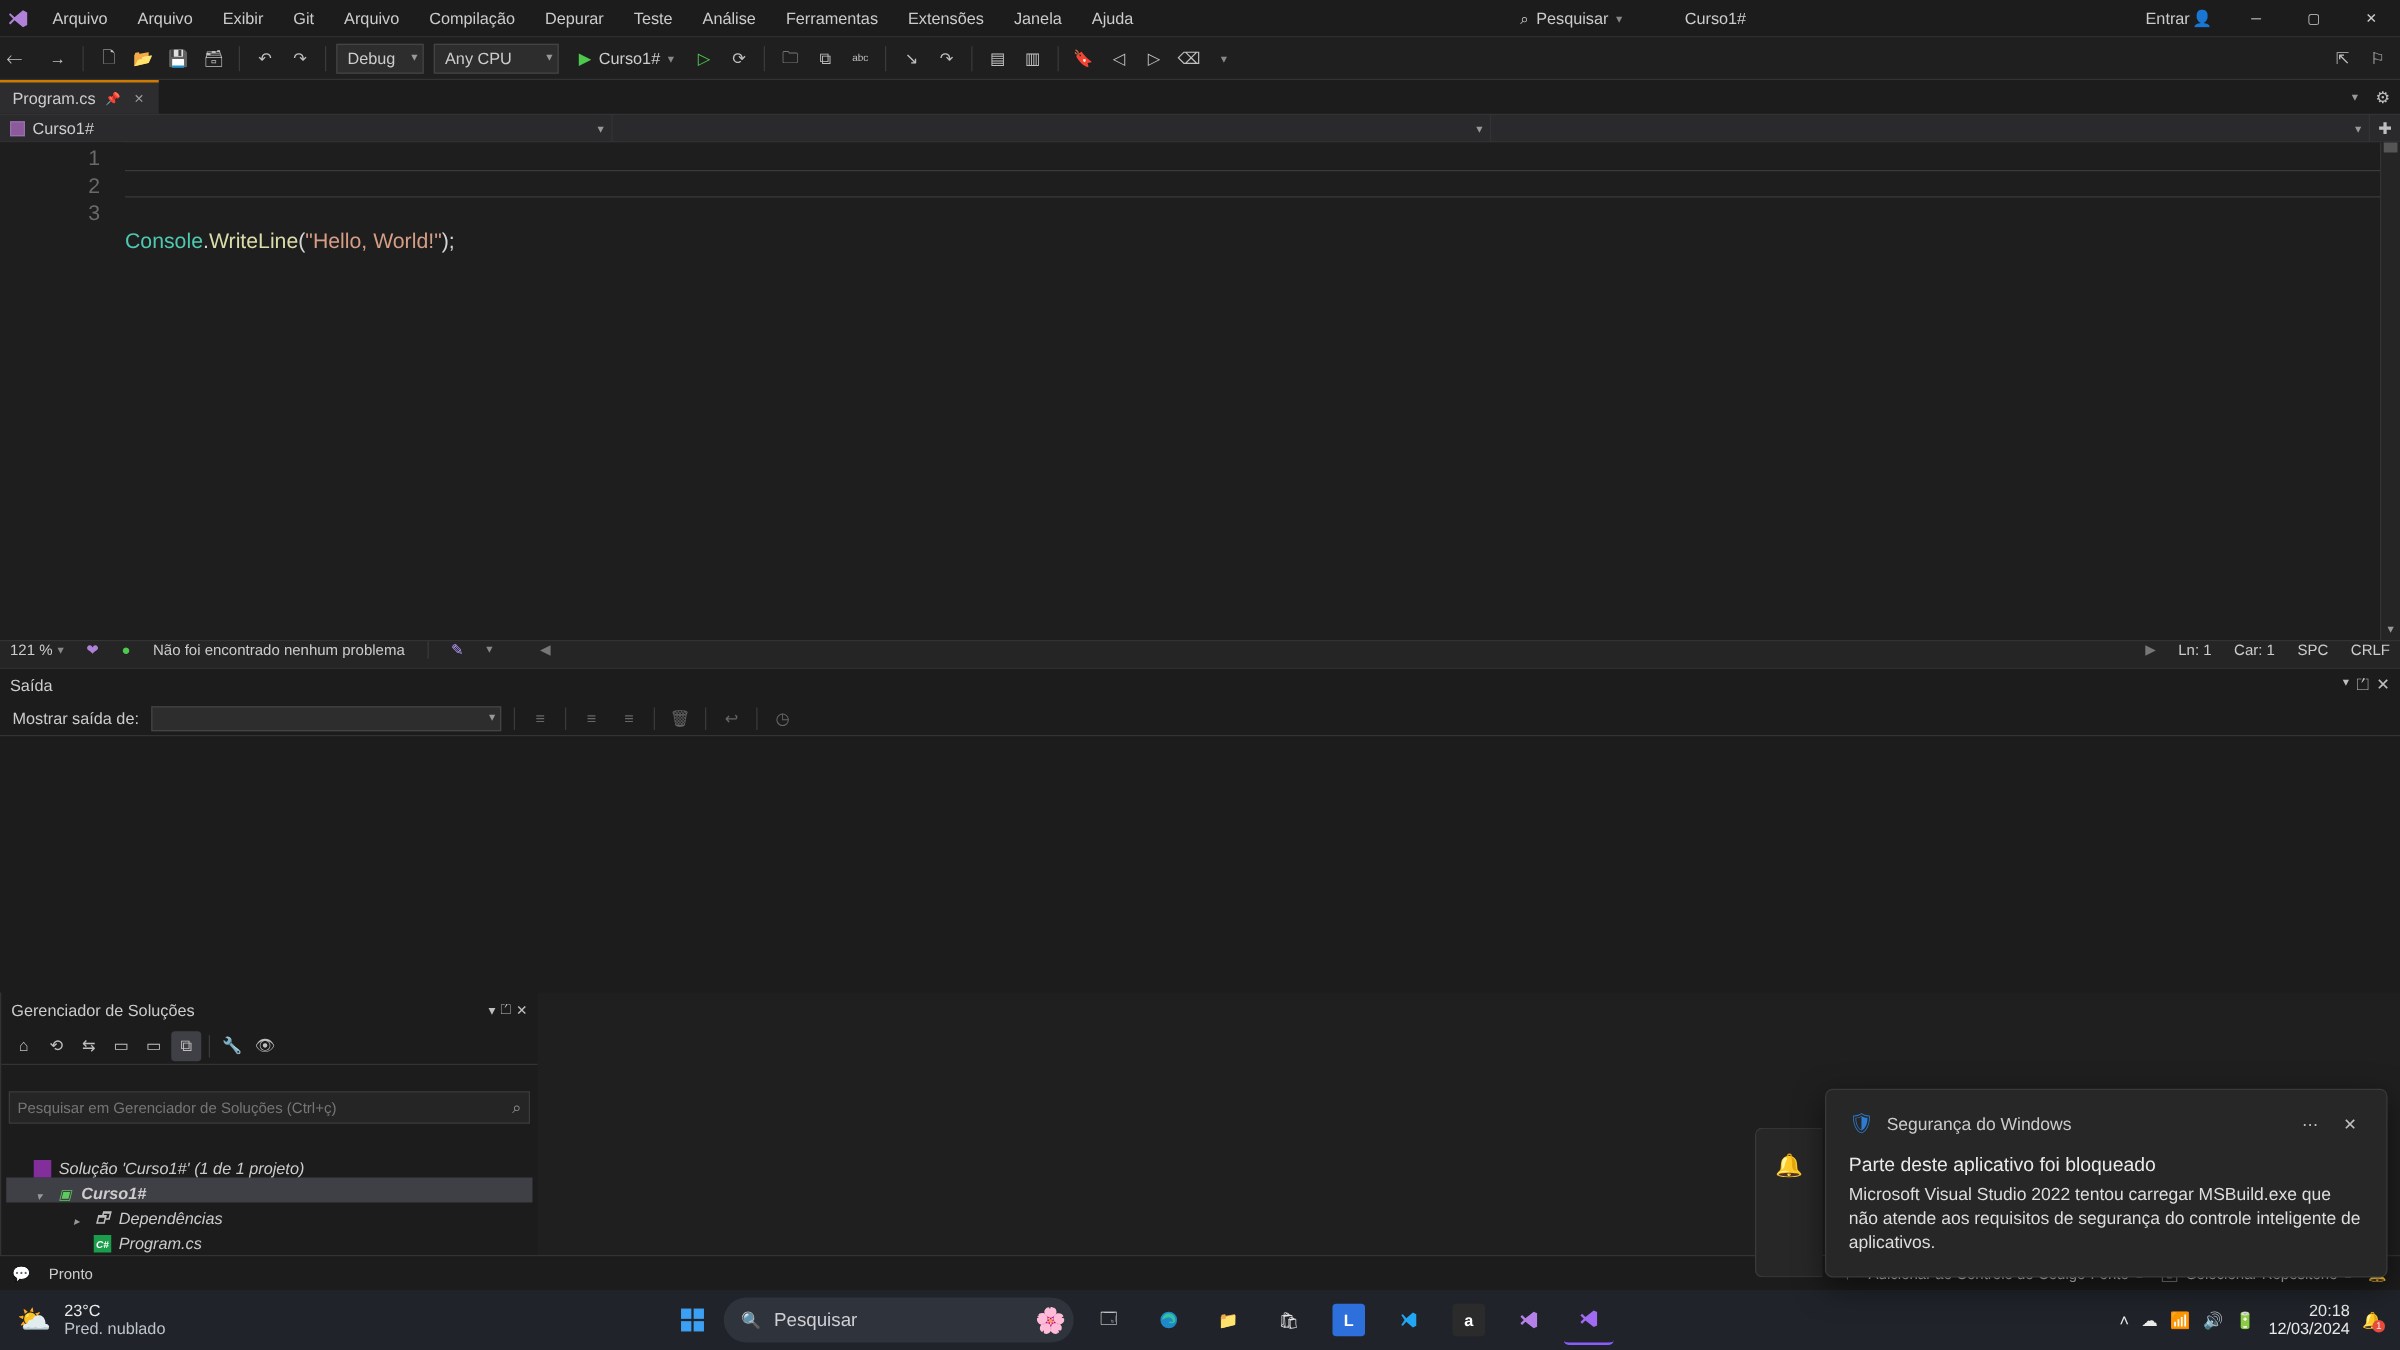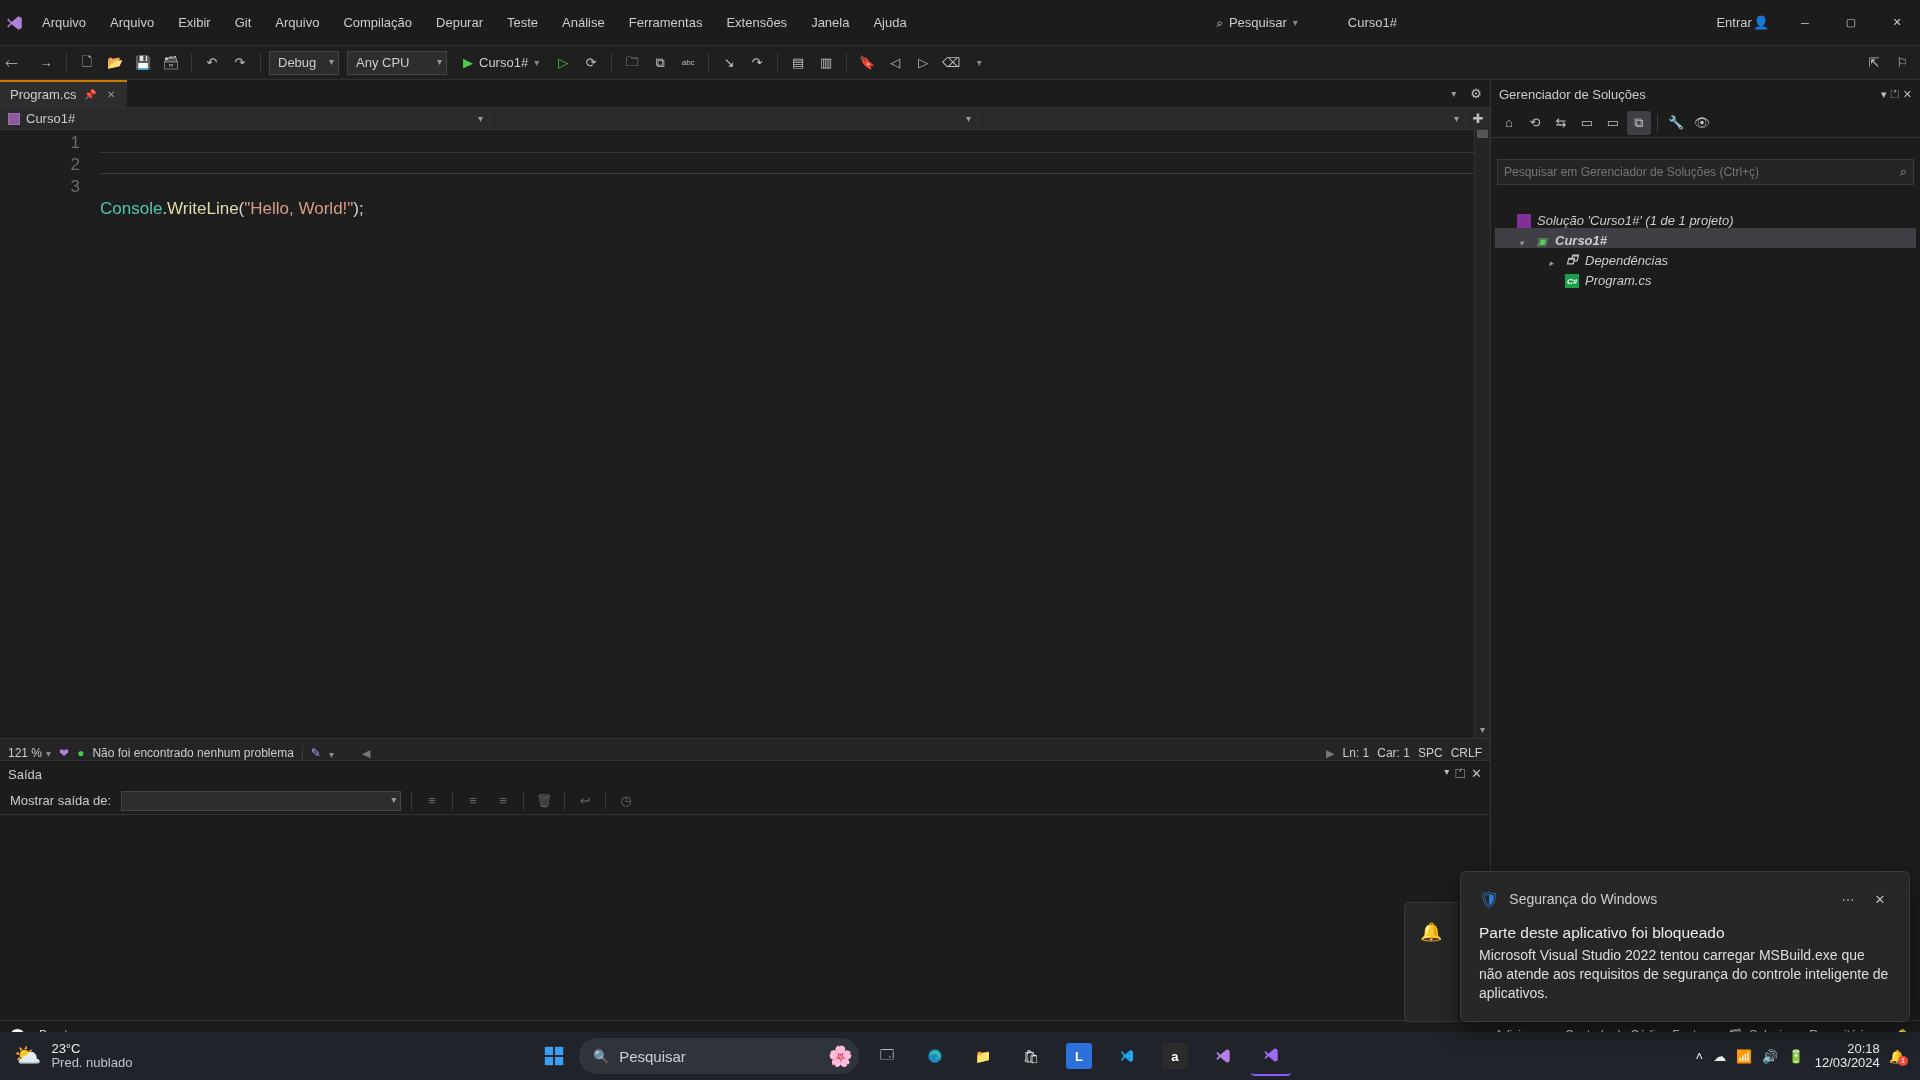--- a/index.html
+++ b/index.html
@@ -1,19 +1,19 @@
 <!DOCTYPE html>
 <html><head>
 <meta charset="utf-8">
 <style>
 * { margin: 0; padding: 0; box-sizing: border-box; font-family: "Segoe UI", Tahoma, sans-serif; user-select: none; }
 html, body { width: 1920px; height: 1080px; overflow: hidden; background: #1f1f1f; color: #ccc; font-size: 13px; }
 
 
-.titlebar { display: flex; align-items: center; height: 46px; background: #1c1c1c; border-bottom: 1px solid #333; }
+.titlebar { display: flex; align-items: center; height: 30px; background: #1c1c1c; border-bottom: 1px solid #333; }
 .titlebar .vs-logo { width: 30px; height: 30px; display: flex; align-items: center; justify-content: center; }
 .titlebar .vs-logo svg { width: 18px; height: 18px; }
 .titlebar .menu { display: flex; }
 .titlebar .menu span { padding: 6px 12px; cursor: default; }
 .titlebar .spacer { flex: 1; }
 .titlebar .search { display: flex; align-items: center; gap: 6px; margin-right: 20px; padding: 2px 10px; border-radius: 2px; min-width: 90px; }
 .titlebar .search .icon { font-size: 12px; }
 .titlebar .winname { padding: 0 20px; color: #ccc; }
 .titlebar .signin { display: flex; gap: 2px; padding: 0 12px; }
 .titlebar .signin-icon { font-size: 13px; color: #bfbfbf; }
@@ -24,21 +24,21 @@
 .toolbar { display: flex; align-items: center; height: 34px; background: #1f1f1f; border-bottom: 1px solid #333; padding: 0 6px; gap: 4px; }
 .tb-btn { display: flex; align-items: center; justify-content: center; width: 24px; height: 24px; border-radius: 3px; color: #bfbfbf; }
 .tb-sep { width: 1px; height: 20px; background: #3a3a3a; margin: 0 4px; }
 .tb-dd { display: flex; align-items: center; height: 24px; background: #2d2d2d; border: 1px solid #444; padding: 0 18px 0 8px; position: relative; margin-right: 4px; min-width: 70px; }
 .tb-dd::after { content: "▾"; position: absolute; right: 4px; top: 4px; font-size: 10px; color: #999; }
 .tb-run { display: flex; align-items: center; gap: 6px; padding: 0 8px; height: 24px; border-radius: 3px; }
 .tb-run .tri { color: #4ec94e; }
 .toolbar .spacer { flex: 1; }
 
 
-.main { display: flex; height: calc(100% - 64px - 28px - 48px); }
+.main { display: flex; height: calc(100% - 64px - 28px - 48px); flex-direction: column; }
 .editor-col { flex: 1; display: flex; flex-direction: column; min-width: 0; }
 .tabs { display: flex; align-items: center; background: #1c1c1c; height: 28px; border-bottom: 1px solid #333; }
 .tab { display: flex; align-items: center; gap: 6px; padding: 0 10px; height: 100%; background: #2d2d30; border-top: 2px solid #cc7a00; }
 .tab .pin, .tab .close { font-size: 10px; color: #999; padding: 2px; }
 .tabs .spacer { flex: 1; }
 .tabs .dd { font-size: 10px; color: #999; padding: 0 6px; }
 .tabs .gear { padding: 0 8px; color: #bfbfbf; }
 
 
 .breadcrumbs { display: flex; height: 22px; background: #2a2a2c; border-bottom: 1px solid #333; }
@@ -56,21 +56,21 @@
 .c-link { color: #57a64a; text-decoration: underline; }
 .c-type { color: #4ec9b0; }
 .c-method { color: #dcdcaa; }
 .c-punc { color: #d4d4d4; }
 .c-str { color: #d69d85; }
 .vscroll { width: 16px; background: #252526; border-left: 1px solid #333; position: relative; }
 .vscroll .thumb { position: absolute; left: 2px; right: 2px; top: 0; height: 8px; background: #555; }
 .vscroll .arrow-down { position: absolute; left: 0; right: 0; bottom: 0; height: 16px; display: flex; align-items: center; justify-content: center; color: #999; font-size: 10px; }
 
 
-.edstatus { display: flex; align-items: flex-end; height: 22px; background: #252526; border-top: 1px solid #333; padding: 0 8px; gap: 8px; font-size: 12px; }
+.edstatus { display: flex; align-items: flex-start; height: 22px; background: #252526; border-top: 1px solid #333; padding: 0 8px; gap: 18px; font-size: 12px; }
 .edstatus .zoom { display: flex; align-items: center; gap: 4px; }
 .edstatus .ok { color: #4ec94e; }
 .edstatus .mid { flex: 1; }
 .edstatus .sep { width: 1px; height: 14px; background: #3a3a3a; }
 .edstatus .arrow { color: #777; font-size: 11px; }
 
 
 .output-panel { height: 260px; display: flex; flex-direction: column; background: #1c1c1c; border-top: 1px solid #333; }
 .output-tabs { display: flex; align-items: center; height: 26px; padding: 0 8px; }
 .output-tabs .title { flex: 1; }

